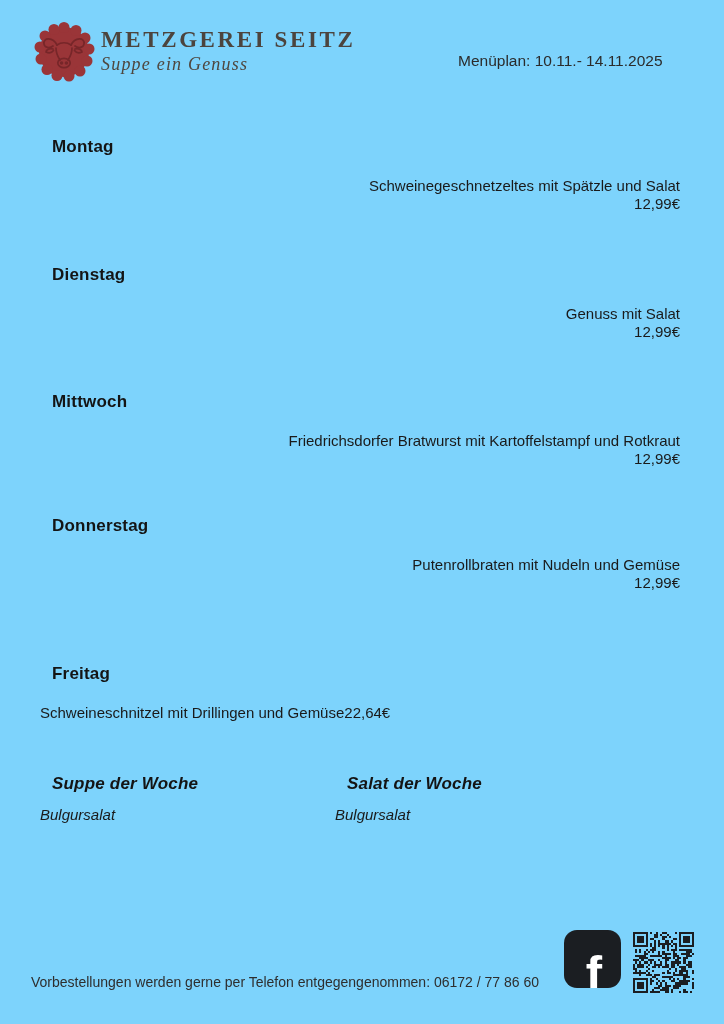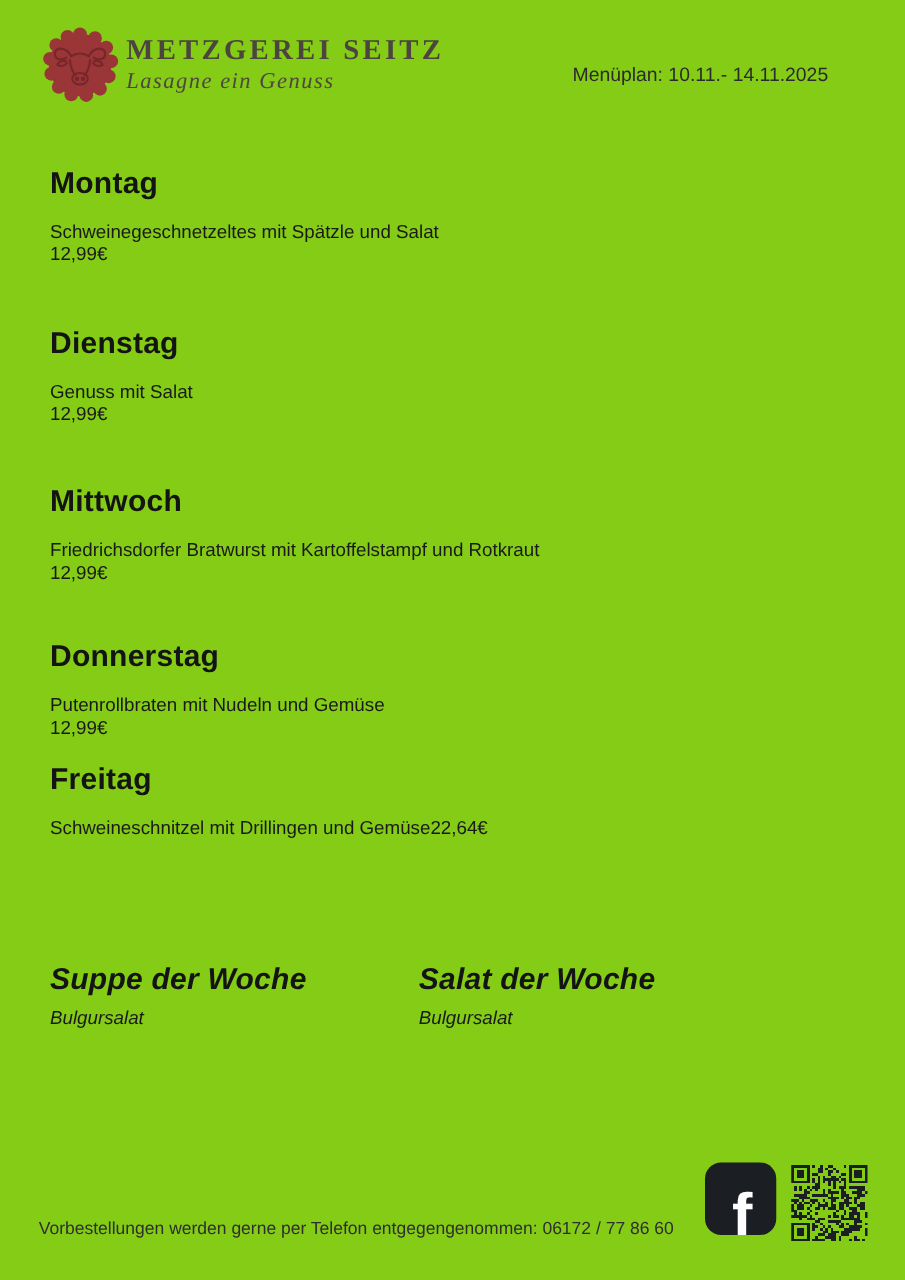--- a/index.html
+++ b/index.html
@@ -1,21 +1,21 @@
 <!DOCTYPE html>
 <html><head>
 <meta charset="utf-8">
 <style>
   * { margin: 0; padding: 0; box-sizing: border-box; }
   html, body { background: #ffffff; }
   .page {
     position: relative;
     width: 724px;
     height: 1024px;
-    background: #84cc16;
+    background: #7dd3fc;
     font-family: "Liberation Sans", sans-serif;
     color: #1c1c1c;
     overflow: hidden;
     margin: 0 auto;
   }
 
   
   .brand {
     position: absolute;
     left: 33px;
@@ -48,33 +48,34 @@
     left: 458px;
     top: 52px;
     font-size: 15.5px;
     color: #2b2b2b;
     white-space: nowrap;
   }
 
   
   .day { position: absolute; left: 40px; width: 640px; }
   .day h2, .weekly h2 {
-    font-size: 24px;
+    font-size: 17px;
     font-weight: bold;
     color: #141414;
     line-height: 27px;
     letter-spacing: 0.2px;
+    margin-left: 12px;
   }
   .day-montag     { top: 133px; }
   .day-dienstag   { top: 261px; }
   .day-mittwoch   { top: 388px; }
   .day-donnerstag { top: 512px; }
-  .day-freitag    { top: 610px; }
+  .day-freitag    { top: 660px; }
   .dish-block { margin-top: 17px; font-size: 15px; line-height: 17.5px; color: #1a1a1a; }
-  .dish-block .line { display: block; }
+  .dish-block .line { display: block; text-align: right; }
   .dish-block.inline .line { display: inline; }
 
   
   .weekly {
     position: absolute;
     left: 40px;
     top: 770px;
     display: flex;
     width: 640px;
     font-style: italic;
@@ -151,21 +152,21 @@
         <path d="M42,28 C46,27 49,29 49,31 C46,32.5 43,31.5 41.5,29.5"></path>
         <path d="M23,27 C23,32 25,36 27,39"></path>
         <path d="M39,27 C39,32 37,36 35,39"></path>
         <ellipse cx="31" cy="42" rx="6.2" ry="4.6"></ellipse>
         <circle cx="28.6" cy="42" r="0.9" fill="#772629"></circle>
         <circle cx="33.4" cy="42" r="0.9" fill="#772629"></circle>
       </g>
     </svg>
     <div class="brand-text">
       <div class="brand-name">METZGEREI SEITZ</div>
-      <div class="brand-tagline">Lasagne ein Genuss</div>
+      <div class="brand-tagline">Suppe ein Genuss</div>
     </div>
   </div>
 
   <div class="menu-plan">Menüplan: 10.11.- 14.11.2025</div>
 
   <section class="day day-montag">
     <h2>Montag</h2>
     <p class="dish-block">
       <span class="line">Schweinegeschnetzeltes mit Spätzle und Salat</span>
       <span class="line">12,99€</span>

